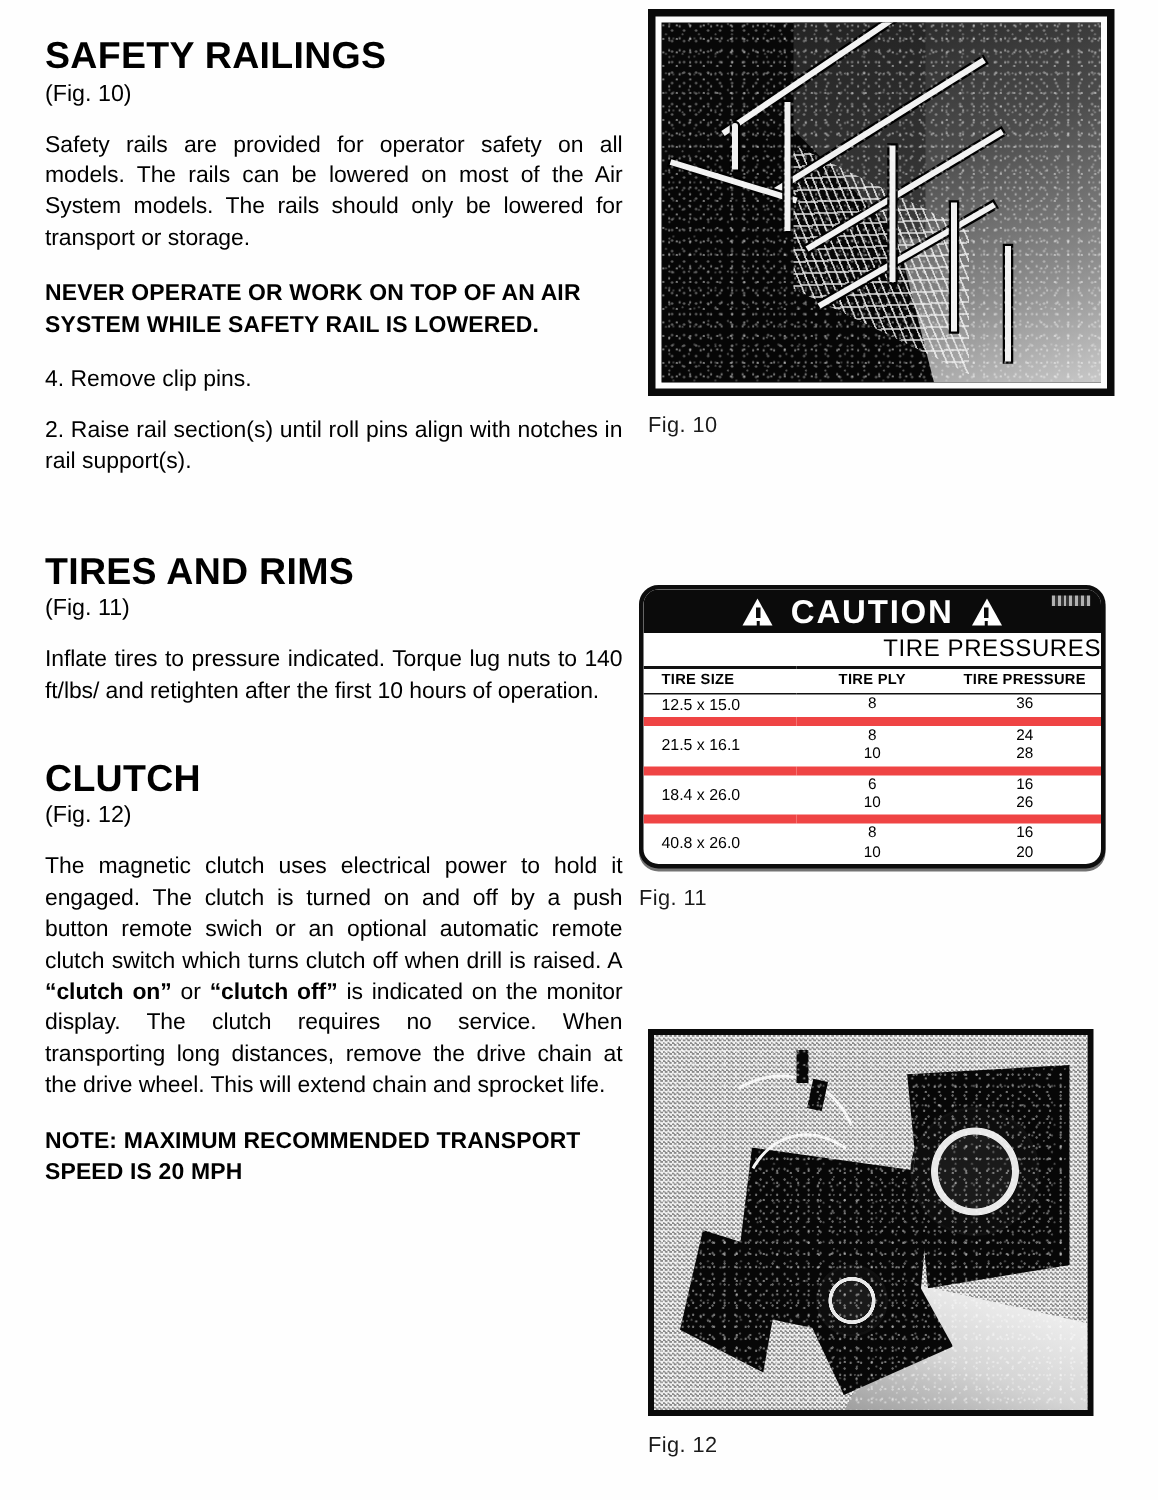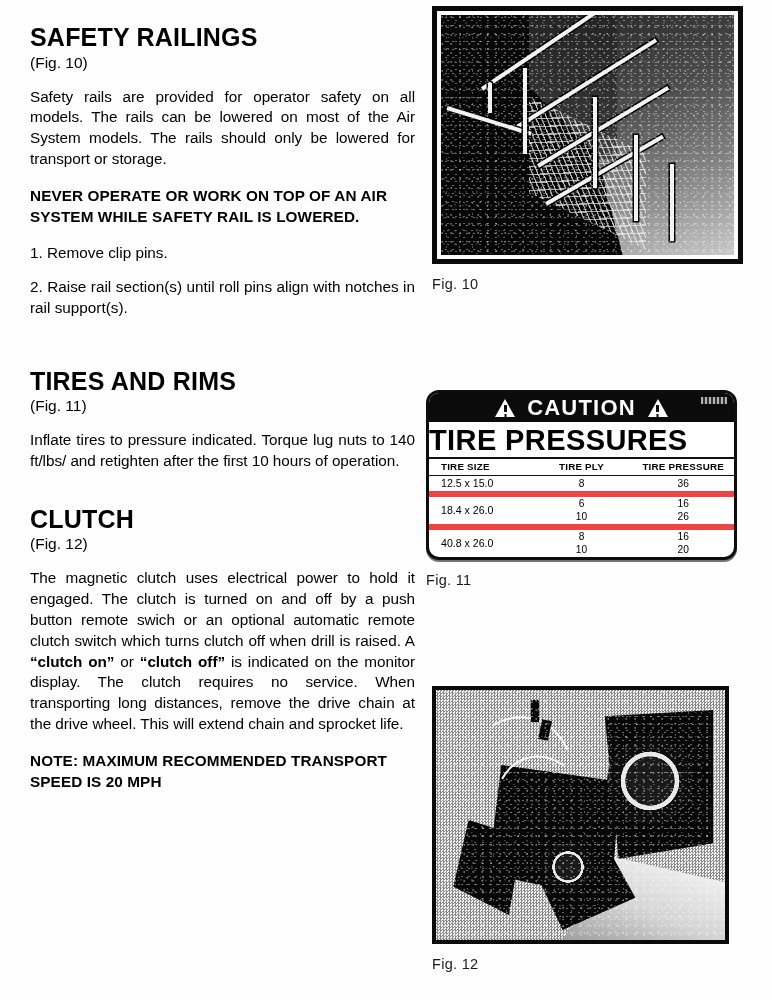--- a/index.html
+++ b/index.html
@@ -220,23 +220,23 @@
     box-shadow: 0 8.5px 0 -0.5px #0b0b0b;
   }
   .corner-mark {
     position: absolute;
     right: 7px; top: 4px;
     width: 26px; height: 7px;
     background: repeating-linear-gradient(90deg,#cfcfcf 0 2px,#3a3a3a 2px 4px);
     opacity: .85;
   }
   .decal-title {
-    font-size: 29px;
-    font-weight: bold;
-    text-align: left;
+    font-size: 16px;
+    font-weight: normal;
+    text-align: right;
     letter-spacing: 0.4px;
     padding: 3px 0 2px;
     line-height: 1.05;
   }
   table.tire-table {
     width: 100%;
     border-collapse: collapse;
     font-size: 9.5px;
     table-layout: fixed;
   }
@@ -279,21 +279,21 @@
 
 <div class="page">
 
   <div class="col-left">
 
     <section>
       <h1 class="section-title">SAFETY RAILINGS</h1>
       <p class="fig-ref">(Fig. 10)</p>
       <p class="body-text">Safety rails are provided for operator safety on all models.  The rails can be lowered on most of the Air System models.  The rails should only be lowered for transport or storage.</p>
       <p class="warn-text">NEVER OPERATE OR WORK ON TOP OF AN AIR SYSTEM WHILE SAFETY RAIL IS LOWERED.</p>
-      <p class="step">1.  Remove clip pins.</p>
+      <p class="step">4.  Remove clip pins.</p>
       <p class="step">2. Raise rail section(s) until roll pins align with notches in rail support(s).</p>
     </section>
 
     <div class="block-gap-lg"></div>
 
     <section>
       <h1 class="section-title">TIRES AND RIMS</h1>
       <p class="fig-ref">(Fig. 11)</p>
       <p class="body-text">Inflate tires to pressure indicated.  Torque lug nuts to 140 ft/lbs/ and retighten after the first 10 hours of operation.</p>
     </section>
@@ -364,20 +364,31 @@
               <td class="c-size">12.5 x 15.0</td>
               <td class="stack">
                 <span>8</span>
               </td>
               <td class="stack">
                 <span>36</span>
               </td>
             </tr>
 
 
+            <tr>
+              <td class="c-size">21.5 x 16.1</td>
+              <td class="stack">
+                <span>8</span>
+                <span>10</span>
+              </td>
+              <td class="stack">
+                <span>24</span>
+                <span>28</span>
+              </td>
+            </tr>
 
             <tr>
               <td class="c-size">18.4 x 26.0</td>
               <td class="stack">
                 <span>6</span>
                 <span>10</span>
               </td>
               <td class="stack">
                 <span>16</span>
                 <span>26</span>

